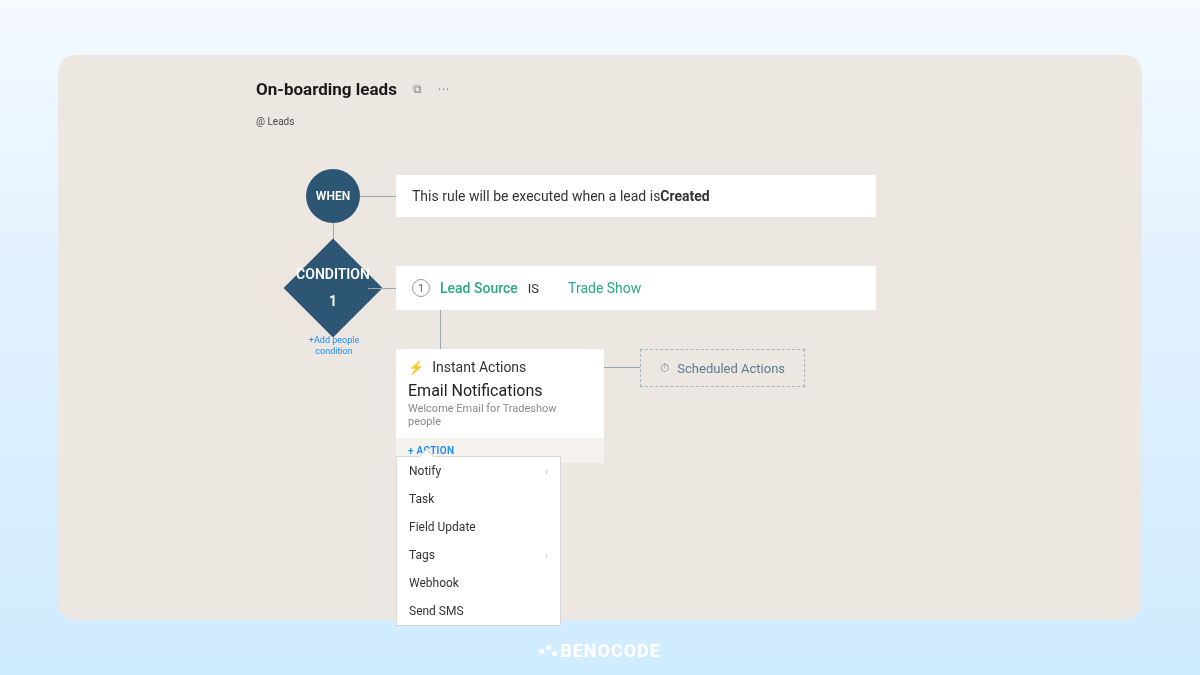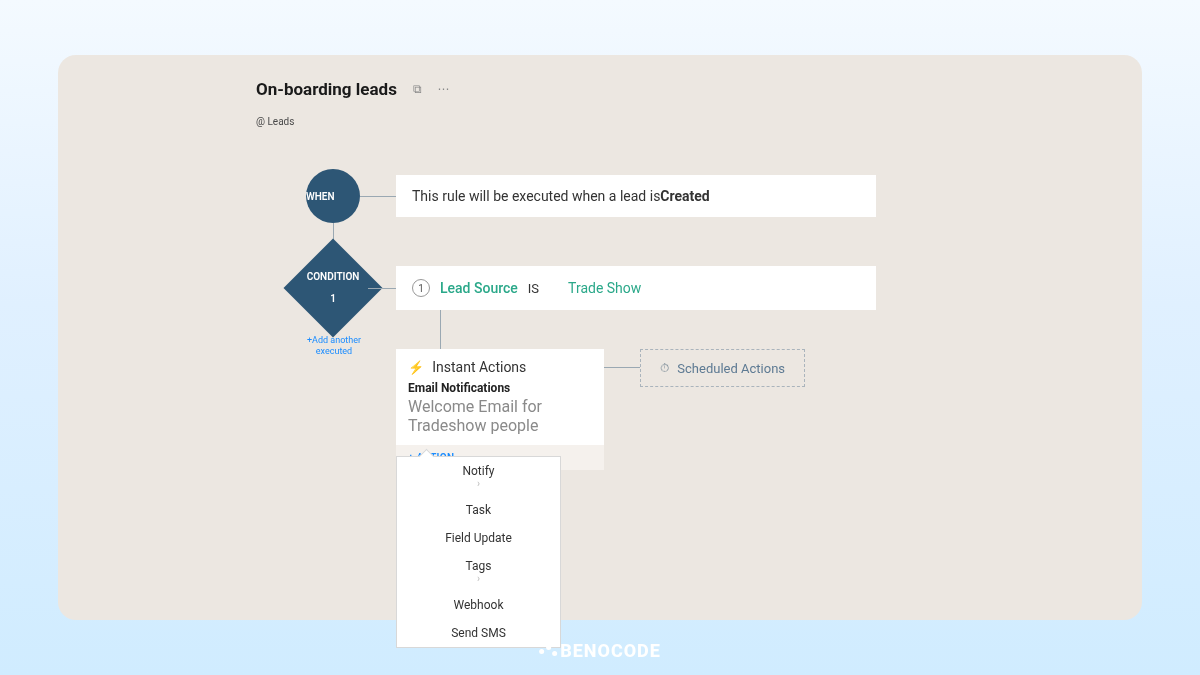--- a/index.html
+++ b/index.html
@@ -50,25 +50,25 @@
 }
 .shape-when {
   position: absolute;
   left: 210px;
   top: 42px;
   width: 54px;
   height: 54px;
   border-radius: 50%;
   background: #2d5675;
   color: #fff;
-  font-size: 10px;
+  font-size: 12px;
   font-weight: 600;
   display: flex;
   align-items: center;
-  justify-content: flex-start;
+  justify-content: center;
 }
 .line-h-when {
   position: absolute;
   left: 264px;
   top: 69px;
   width: 36px;
   height: 1px;
   background: #9aa8b2;
 }
 .card-when {
@@ -106,21 +106,21 @@
   position: absolute;
   left: 202px;
   top: 126px;
   width: 70px;
   height: 70px;
   display: flex;
   flex-direction: column;
   align-items: center;
   justify-content: center;
   color: #fff;
-  font-size: 10px;
+  font-size: 14px;
   font-weight: 600;
   text-align: center;
   line-height: 1.2;
   gap: 10px;
 }
 .line-h-cond {
   position: absolute;
   left: 272px;
   top: 161px;
   width: 28px;
@@ -191,27 +191,27 @@
   display: flex;
   align-items: center;
   padding: 10px 12px 6px;
   gap: 8px;
   font-size: 14px;
   color: #333;
 }
 .bolt-icon { font-size: 13px; color: #555; }
 .actions-sub {
   padding: 0 12px 2px;
-  font-size: 12px;
-  font-weight: 700;
+  font-size: 16px;
+  font-weight: 400;
   color: #222;
 }
 .actions-desc {
   padding: 0 12px 10px;
-  font-size: 16px;
+  font-size: 11px;
   color: #8a8a8a;
 }
 .actions-footer {
   background: #f5f1ed;
   padding: 7px 12px;
   font-size: 10px;
   font-weight: 600;
   color: #1a8cff;
   letter-spacing: 0.3px;
 }
@@ -251,21 +251,20 @@
   transform: rotate(45deg);
 }
 .dd-item {
   padding: 7px 12px;
   font-size: 12px;
   color: #333;
   display: flex;
   justify-content: space-between;
   align-items: center;
   cursor: pointer;
-  flex-direction: column;
 }
 .dd-chev { color: #bbb; font-size: 10px; }
 .footer-logo {
   position: absolute;
   bottom: 14px;
   left: 50%;
   transform: translateX(-50%);
   display: flex;
   align-items: center;
   gap: 3px;
@@ -322,21 +321,21 @@
       <span>CONDITION</span>
       <span>1</span>
     </div>
     <div class="line-h-cond"></div>
     <div class="card-cond">
       <span class="cond-num">1</span>
       <span class="cond-field">Lead Source</span>
       <span class="cond-op">IS</span>
       <span class="cond-val">Trade Show</span>
     </div>
-    <div class="add-cond">+Add another executed</div>
+    <div class="add-cond">+Add people condition</div>
 
     <div class="line-v-cond-act"></div>
 
     <div class="actions-card">
       <div class="actions-head">
         <span class="bolt-icon">⚡</span>
         <span>Instant Actions</span>
       </div>
       <div class="actions-sub">Email Notifications</div>
       <div class="actions-desc">Welcome Email for Tradeshow people</div>

